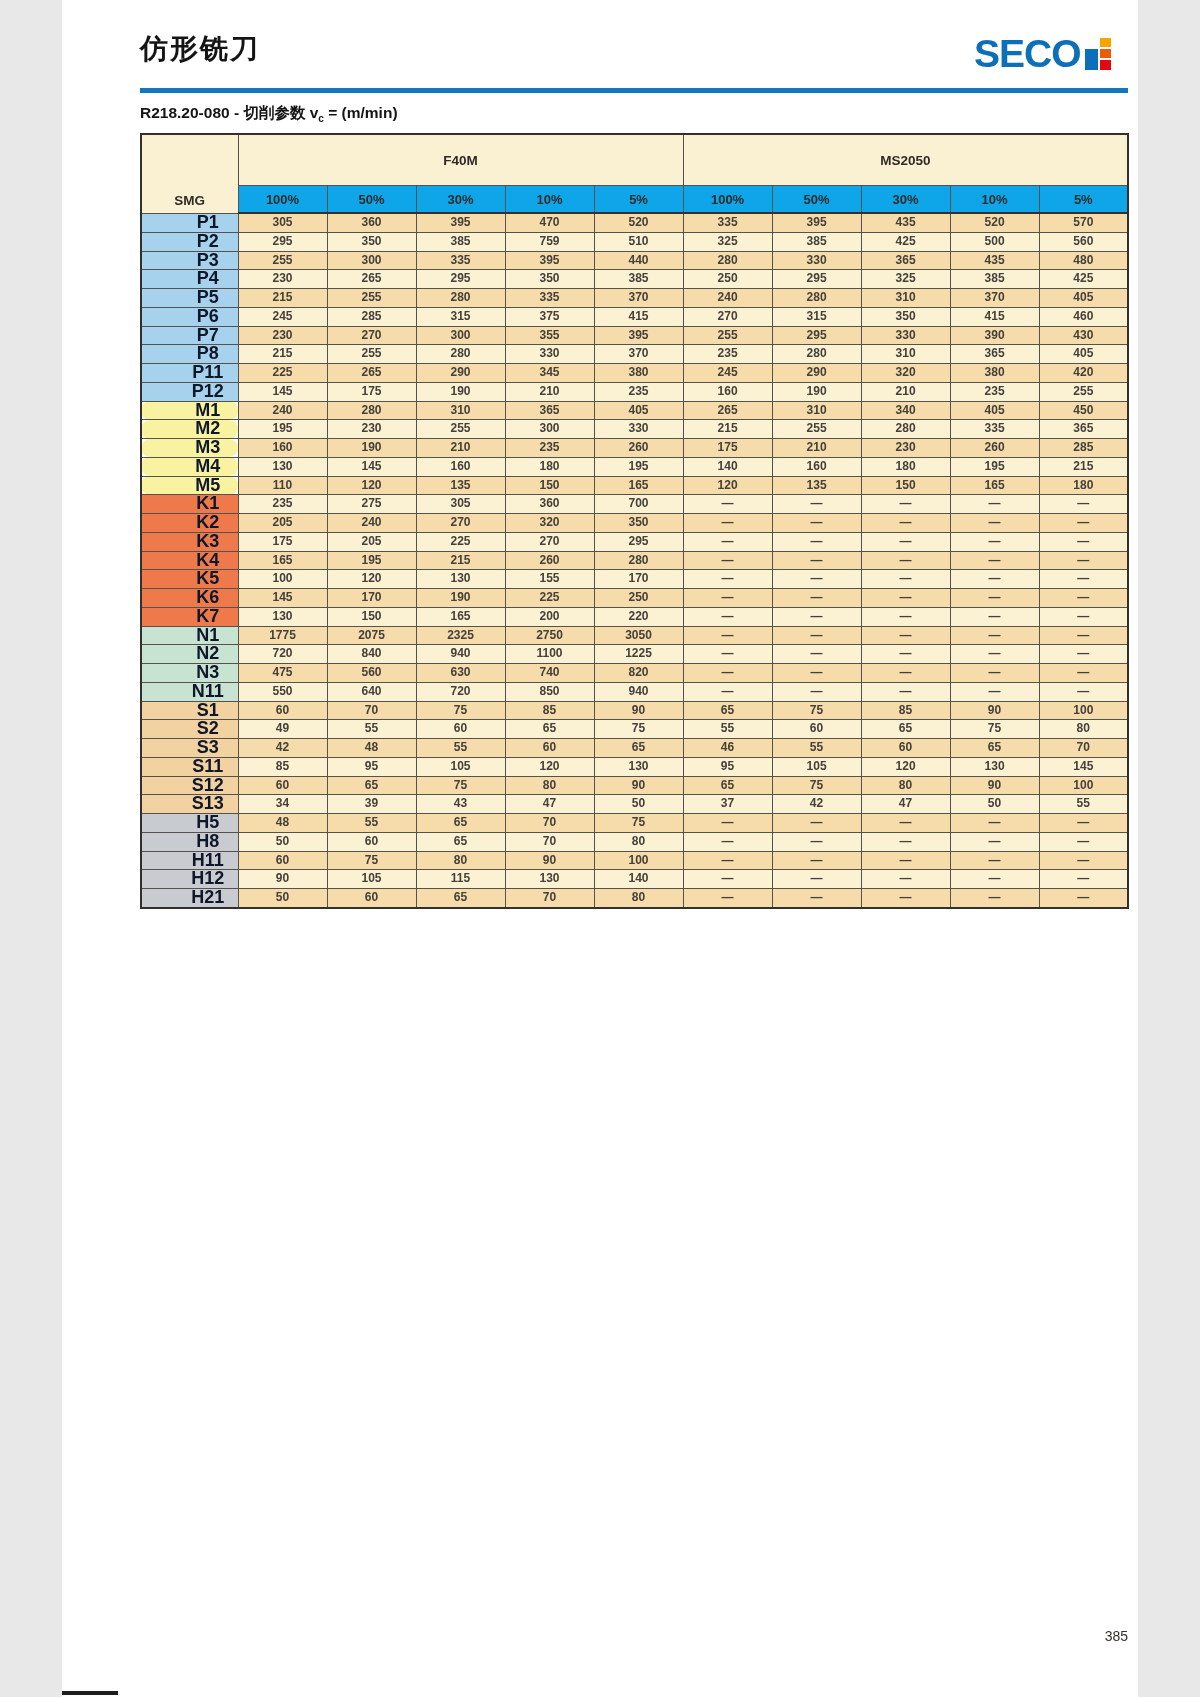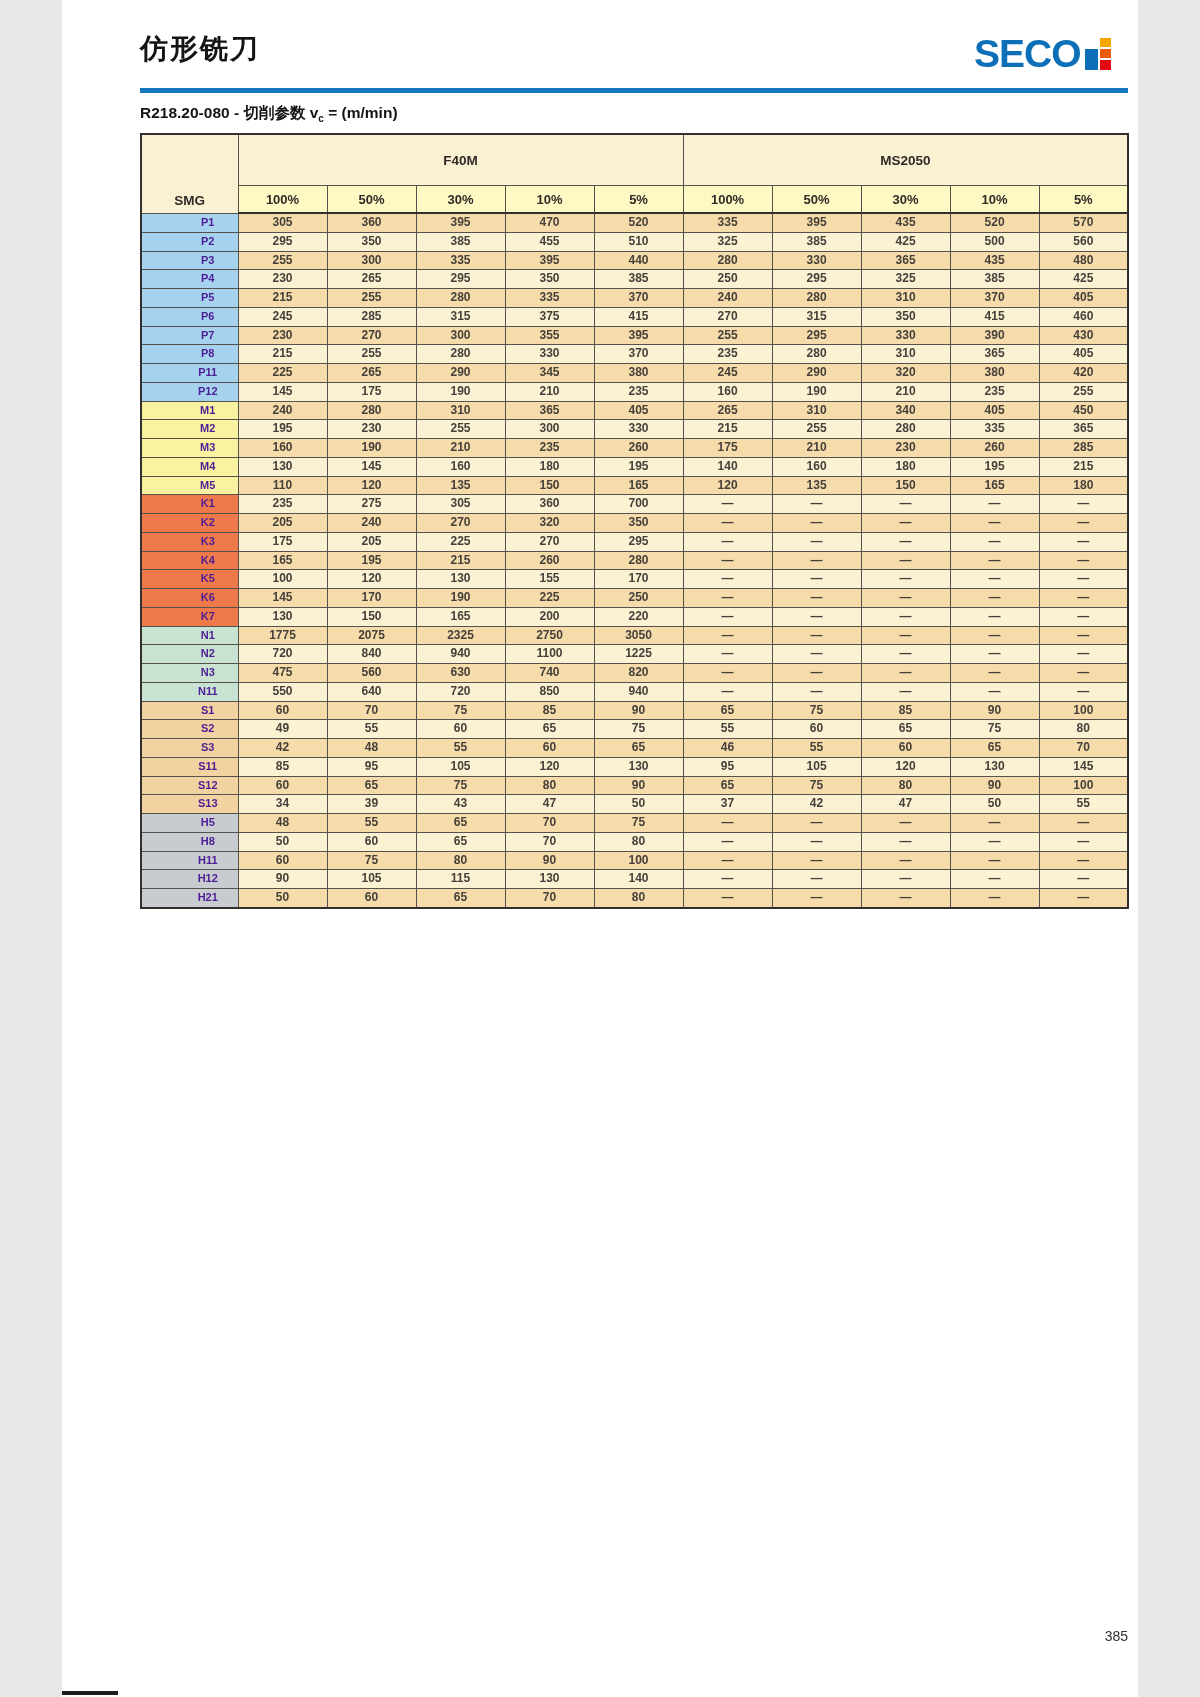--- a/index.html
+++ b/index.html
@@ -34,27 +34,27 @@
     position:absolute;left:78px;top:133px;width:988px;border-collapse:collapse;
     table-layout:fixed;border:2px solid #33302c;
   }
   .c-smg{width:97px;}
   .c-val{width:89px;}
   .vc-table th,.vc-table td{
     border:1px solid #55514c;text-align:center;padding:0;overflow:hidden;white-space:nowrap;
   }
   tr.group-row th{height:50px;font-size:13.5px;font-weight:bold;background:#faf0d2;color:#2f2b28;}
   th.smg-head{vertical-align:bottom;padding-bottom:5px;font-size:13px;background:#faf0d2;}
-  tr.pct-row th{height:26px;font-size:13px;font-weight:bold;background:#fef9c3;border-bottom:2px solid #33302c;}
+  tr.pct-row th{height:26px;font-size:13px;font-weight:bold;background:#0ea5e9;border-bottom:2px solid #33302c;}
   tbody td{height:17.75px;line-height:17.5px;font-size:12px;font-weight:bold;color:#45403a;}
   tr.dark td{background:#f6dcab;}
   tr.light td{background:#fbf2d4;}
-  td.smg{font-size:11px;color:#4c1d95;padding-left:36px;}
+  td.smg{font-size:18px;color:#0f172a;padding-left:36px;}
   tr.dark td.g-P, tr.light td.g-P{background:#a6d2ee;}
-  tr.dark td.g-M, tr.light td.g-M{background:#f9f3a1;}
+  tr.dark td.g-M, tr.light td.g-M{background:#f9f3a1;border-radius:9px;}
   tr.dark td.g-K, tr.light td.g-K{background:#ee7a4c;}
   tr.dark td.g-N, tr.light td.g-N{background:#c8e3d1;}
   tr.dark td.g-S, tr.light td.g-S{background:#f2d2a0;}
   tr.dark td.g-H, tr.light td.g-H{background:#c8ccd0;text-align:center;}
   
   .side-tab{position:absolute;left:1076px;top:817px;width:25px;height:133px;background:#1277be;}
   .page-number{position:absolute;left:990px;top:1628px;width:76px;text-align:right;font-size:14px;color:#33302c;}
   .crop-mark{position:absolute;left:0;top:1691px;width:56px;height:4px;background:#1c1c1c;}
 </style>
 </head>
@@ -129,21 +129,21 @@
           <td>395</td>
           <td>435</td>
           <td>520</td>
           <td>570</td>
         </tr>
         <tr class="light">
           <td class="smg g-P">P2</td>
           <td>295</td>
           <td>350</td>
           <td>385</td>
-          <td>455</td>
+          <td>759</td>
           <td>510</td>
           <td>325</td>
           <td>385</td>
           <td>425</td>
           <td>500</td>
           <td>560</td>
         </tr>
         <tr class="dark">
           <td class="smg g-P">P3</td>
           <td>255</td>

